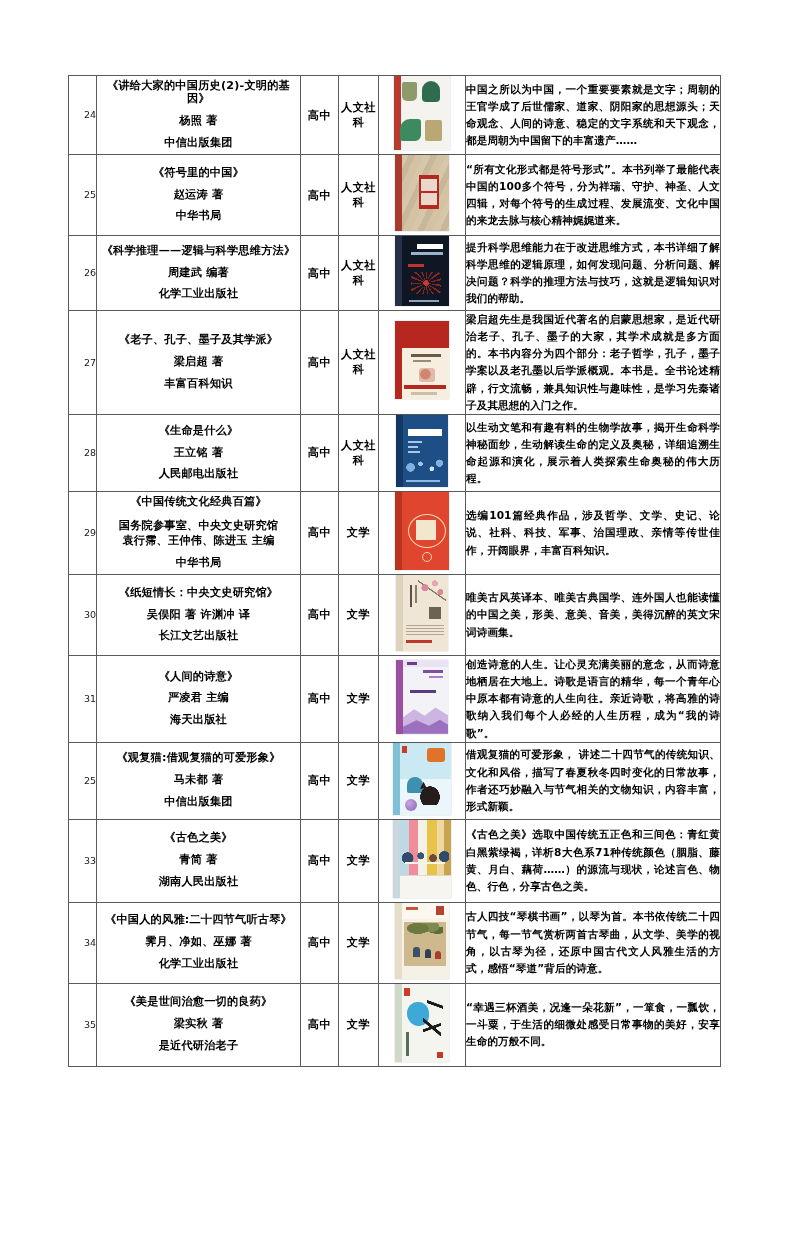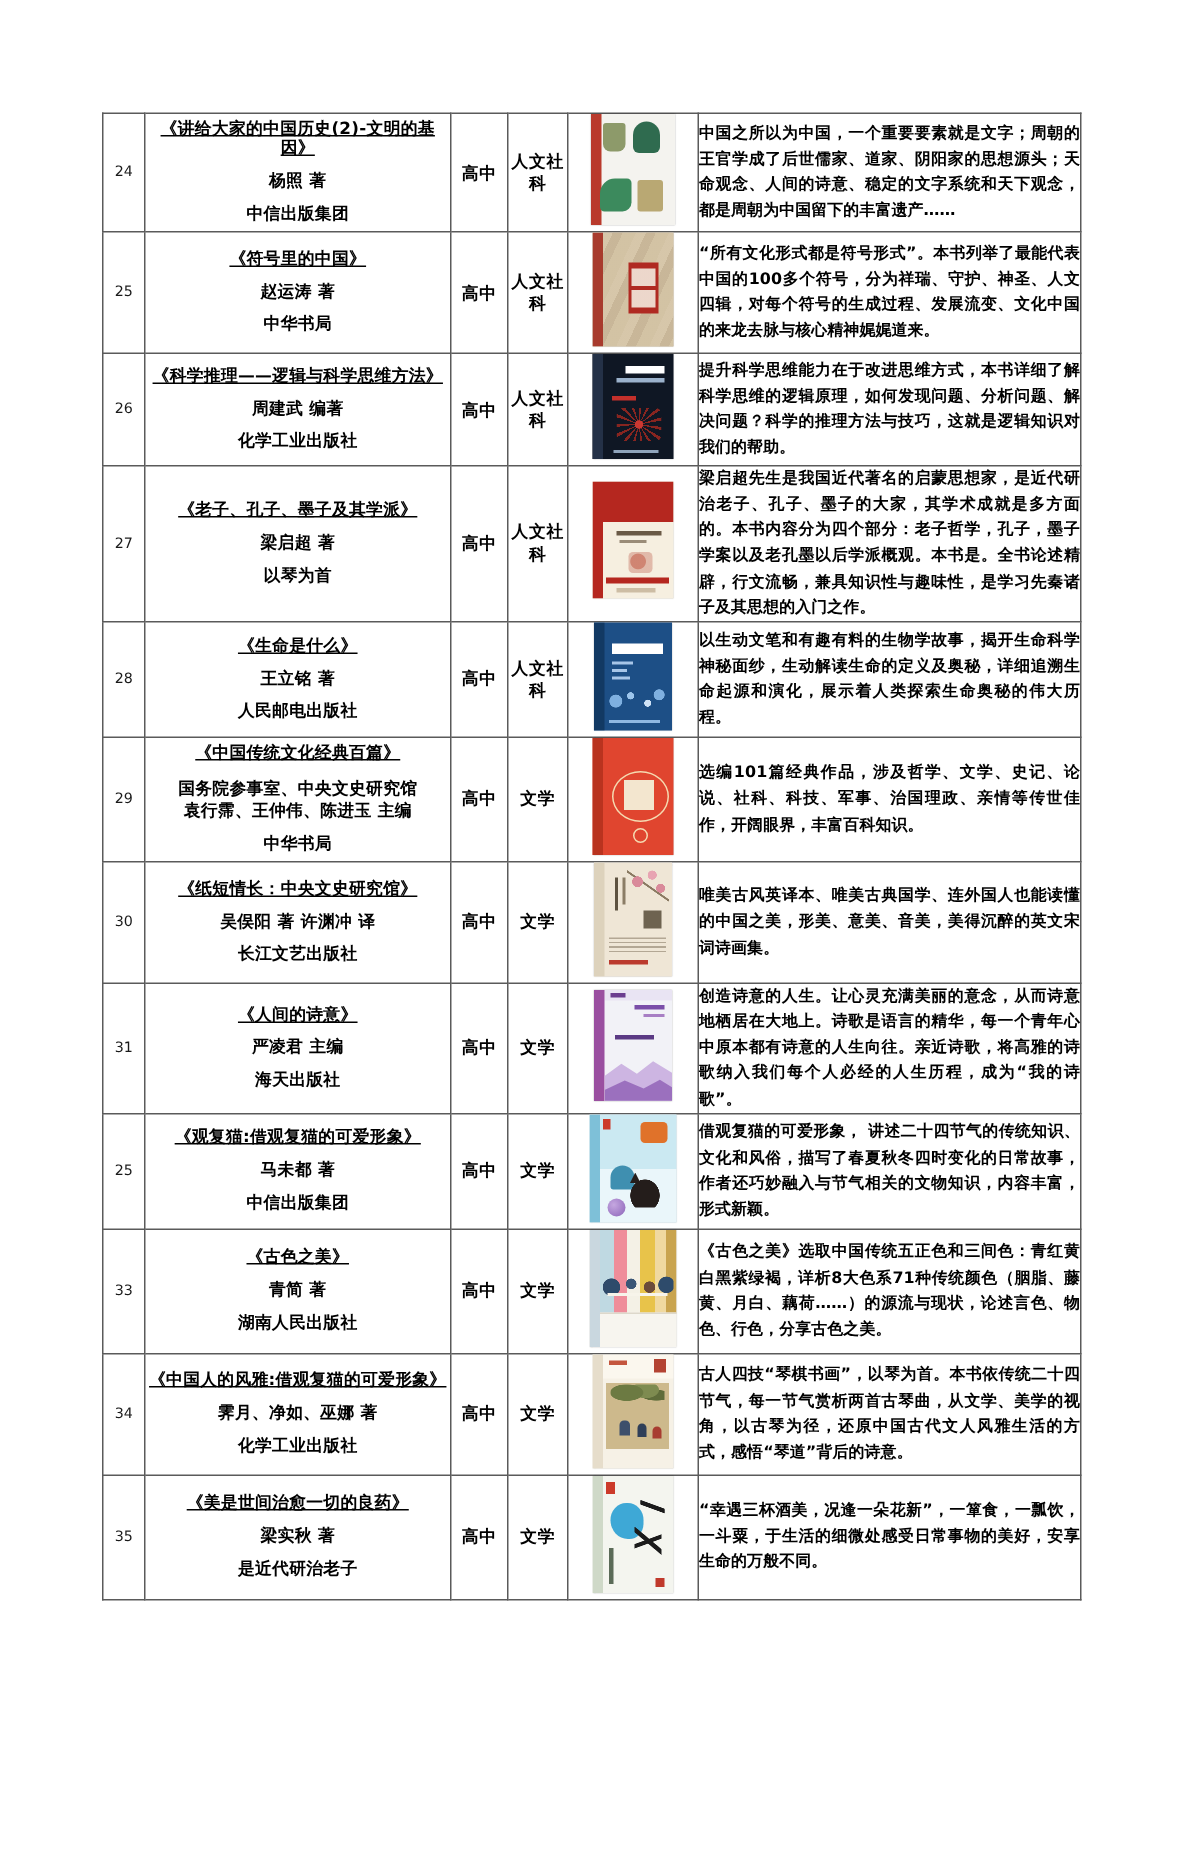--- a/index.html
+++ b/index.html
@@ -36,38 +36,37 @@
   }
   
   col.c-index { width: 28px; }
   col.c-title { width: 204px; }
   col.c-grade { width: 38px; }
   col.c-category { width: 40px; }
   col.c-cover { width: 87px; }
   col.c-desc { width: 255px; }
 
   .cell-index {
-    text-align: center;
+    text-align: right;
     font-size: 9.5px;
     color: #1a1a1a;
     line-height: 1.2;
   }
   .cell-title {
     text-align: center;
     padding: 7px 6px 8px 6px;
     font-size: 11.2px;
     line-height: 1.15;
     font-weight: bold;
     color: #000;
   }
   .cell-title .t-name {
     display: block;
     margin-bottom: 9px;
     letter-spacing: 0.2px;
-    text-decoration: underline;
   }
   .cell-title .t-author {
     display: block;
     margin-bottom: 9px;
     letter-spacing: 0.2px;
   }
   .cell-title .t-author .sub-line {
     display: block;
     line-height: 1.35;
   }
@@ -335,21 +334,21 @@
           </span>
         </td>
         <td class="cell-desc">提升科学思维能力在于改进思维方式，本书详细了解科学思维的逻辑原理，如何发现问题、分析问题、解决问题？科学的推理方法与技巧，这就是逻辑知识对我们的帮助。</td>
       </tr>
 
       <tr>
         <td class="cell-index">27</td>
         <td class="cell-title">
           <span class="t-name">《老子、孔子、墨子及其学派》</span>
           <span class="t-author">梁启超 著</span>
-          <span class="t-publisher">以琴为首</span>
+          <span class="t-publisher">丰富百科知识</span>
         </td>
         <td class="cell-grade">高中</td>
         <td class="cell-category">人文社科</td>
         <td class="cell-cover">
           <span class="cover cv27">
             <span class="top"></span><span class="spine"></span>
             <span class="line1"></span><span class="line2"></span>
             <span class="seal"></span><span class="band"></span><span class="band2"></span>
           </span>
         </td>
@@ -468,21 +467,21 @@
             <span class="ppl"></span><span class="table"></span>
             <span class="bottom"></span>
           </span>
         </td>
         <td class="cell-desc">《古色之美》选取中国传统五正色和三间色：青红黄白黑紫绿褐，详析8大色系71种传统颜色（胭脂、藤黄、月白、藕荷……）的源流与现状，论述言色、物色、行色，分享古色之美。</td>
       </tr>
 
       <tr>
         <td class="cell-index">34</td>
         <td class="cell-title">
-          <span class="t-name">《中国人的风雅:借观复猫的可爱形象》</span>
+          <span class="t-name">《中国人的风雅:二十四节气听古琴》</span>
           <span class="t-author">霁月、净如、巫娜 著</span>
           <span class="t-publisher">化学工业出版社</span>
         </td>
         <td class="cell-grade">高中</td>
         <td class="cell-category">文学</td>
         <td class="cell-cover">
           <span class="cover cv34">
             <span class="spine"></span><span class="hdr"></span>
             <span class="hl"></span><span class="hr"></span>
             <span class="paint"></span><span class="tree"></span>

